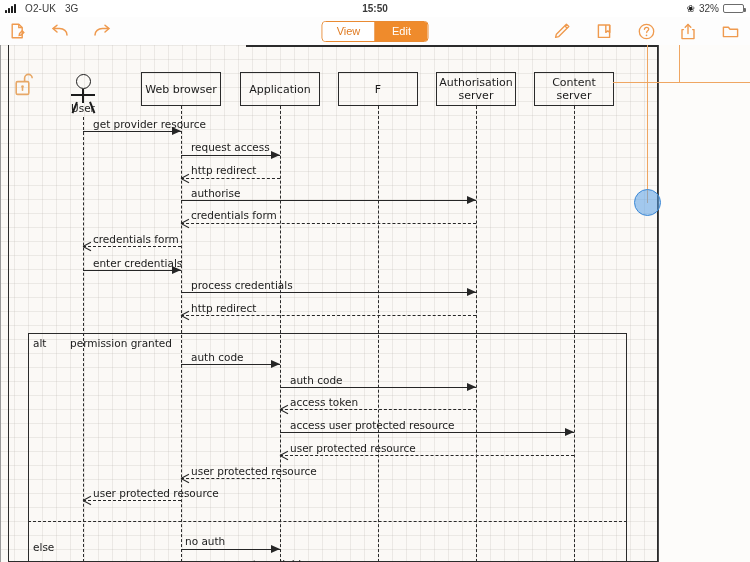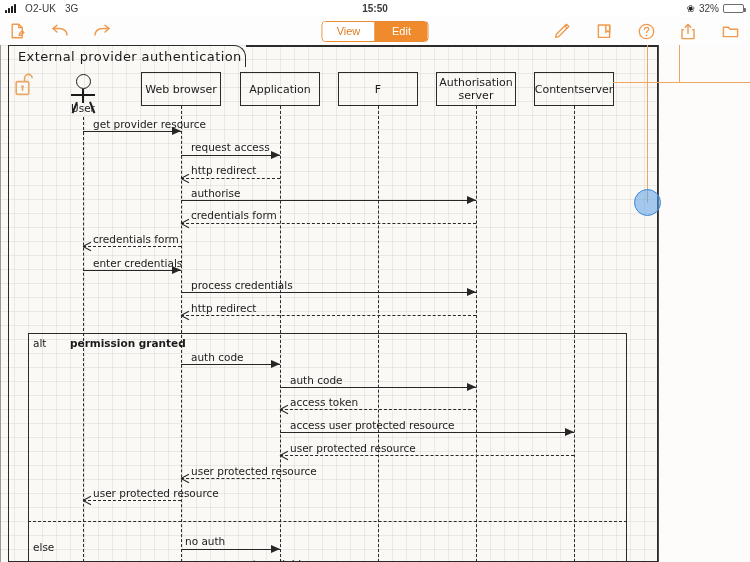--- a/index.html
+++ b/index.html
@@ -254,23 +254,20 @@
       <svg width="19" height="24" viewBox="0 0 19 24" fill="none" stroke="#e7a867" stroke-width="1.6" stroke-linejoin="round">
         <rect x="1.2" y="9.6" width="12.6" height="12.8" rx="1.4"></rect>
         <path d="M4.4 9.6V6.2c0-2.1 1.7-3.8 3.8-3.8s3.8 1.7 3.8 3.8" transform="translate(5.2,0)"></path>
         <circle cx="7.5" cy="14.6" r="1.3" fill="#e7a867" stroke="none"></circle>
         <path d="M7.5 15.6v2.6" stroke-linecap="round"></path>
       </svg>
     </div>
 
     <div class="frame-border"></div>
     <div class="frame-top-right"></div>
-    <div class="title-tab">
-      <span class="title-text">External provider authentication</span>
-    </div>
 
     <div class="actor-head" style="left:75.5px; top:29px;"></div>
     <div class="actor-line" style="left:82.4px; top:44px; width:1.5px; height:14px;"></div>
     <div class="actor-line" style="left:71px; top:49px; width:24px; height:1.5px;"></div>
     <div class="actor-line" style="left:76px; top:57px; width:1.5px; height:12px; transform:rotate(22deg); transform-origin:top center;"></div>
     <div class="actor-line" style="left:89px; top:57px; width:1.5px; height:12px; transform:rotate(-22deg); transform-origin:top center;"></div>
     <div class="actor-label" style="left:71px; top:57px;">User</div>
 
     <div class="head" style="left:141px; top:27px; width:80px; height:34px;">
       <span>Web browser</span>
@@ -278,21 +275,21 @@
     <div class="head" style="left:240px; top:27px; width:80px; height:34px;">
       <span>Application</span>
     </div>
     <div class="head" style="left:338px; top:27px; width:80px; height:34px;">
       <span>F</span>
     </div>
     <div class="head" style="left:436px; top:27px; width:80px; height:34px; flex-direction:column;">
       <span>Authorisation</span>
       <span>server</span>
     </div>
-    <div class="head" style="left:534px; top:27px; width:80px; height:34px; flex-direction:row;">
+    <div class="head" style="left:534px; top:27px; width:80px; height:34px; flex-direction:column;">
       <span>Content</span>
       <span>server</span>
     </div>
 
     <div class="lifeline" style="left:82.5px;  top:72px; height:445px;"></div>
     <div class="lifeline" style="left:180.5px; top:61px; height:456px;"></div>
     <div class="lifeline" style="left:279.5px; top:61px; height:456px;"></div>
     <div class="lifeline" style="left:377.5px; top:61px; height:456px;"></div>
     <div class="lifeline" style="left:475.5px; top:61px; height:456px;"></div>
     <div class="lifeline" style="left:573.5px; top:61px; height:456px;"></div>
@@ -328,21 +325,21 @@
     <div class="msg-label" style="left:191px; top:234px;">process credentials</div>
     <div class="msg-line" style="left:181px; top:247px; width:295px;"></div>
     <div class="arrow-solid right" style="left:467px; top:242.5px;"></div>
 
     <div class="msg-label" style="left:191px; top:257px;">http redirect</div>
     <div class="msg-line dashed" style="left:181px; top:270px; width:295px;"></div>
     <div class="arrow-open" style="left:181px; top:270px;"></div>
 
     <div class="frag" style="left:28px; top:288px; width:599px; height:229px;"></div>
     <div class="frag-tag" style="left:33px; top:292px;">alt</div>
-    <div class="frag-guard" style="left:70px; top:292px;font-weight:bold;">permission granted</div>
+    <div class="frag-guard" style="left:70px; top:292px;">permission granted</div>
     <div class="frag-div" style="left:28px; top:476px; width:599px;"></div>
     <div class="frag-tag" style="left:33px; top:496px;">else</div>
 
     <div class="msg-label" style="left:191px; top:306px;">auth code</div>
     <div class="msg-line" style="left:181px; top:319px; width:99px;"></div>
     <div class="arrow-solid right" style="left:271px; top:314.5px;"></div>
 
     <div class="msg-label" style="left:290px; top:329px;">auth code</div>
     <div class="msg-line" style="left:280px; top:342px; width:196px;"></div>
     <div class="arrow-solid right" style="left:467px; top:337.5px;"></div>

